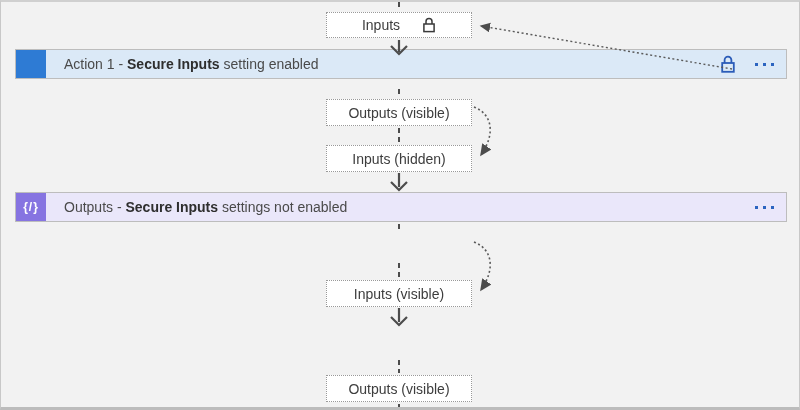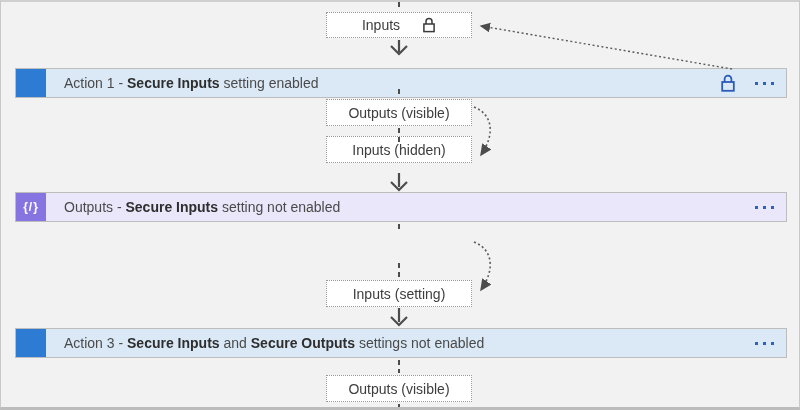--- a/index.html
+++ b/index.html
@@ -92,74 +92,63 @@
 <div class="canvas">
 
   <div class="io-box" style="top:10px; height:26px;">
     <span>Inputs</span>
     <svg width="14" height="16" viewBox="0 0 14 16">
       <path d="M4 7 V4.4 a3 3 0 0 1 6 0 V7" fill="none" stroke="#3a3a3a" stroke-width="1.5"></path>
       <rect x="1.9" y="7" width="10.2" height="7.6" fill="none" stroke="#3a3a3a" stroke-width="1.5"></rect>
     </svg>
   </div>
 
-  <div class="action-bar bar-blue" style="top:66px;">
+  <div class="action-bar bar-blue" style="top:47px;">
     <div class="bar-icon icon-blue"></div>
     <span class="bar-text"><span>Action 1 - </span><span class="bold">Secure Inputs</span><span> setting enabled</span></span>
     <div class="right-controls">
       <svg width="16" height="19" viewBox="0 0 16 19">
         <path d="M4.6 8 V5 a3.4 3.4 0 0 1 6.8 0 V8" fill="none" stroke="#2b5cb8" stroke-width="1.8"></path>
         <rect x="2.2" y="8" width="11.6" height="8.8" fill="none" stroke="#2b5cb8" stroke-width="1.8"></rect>
       </svg>
       <div class="ellipsis">
           <i></i>
           <i></i>
           <i></i>
         </div>
     </div>
   </div>
 
   <div class="io-box" style="top:97px;">
     <span>Outputs (visible)</span>
   </div>
 
-  <div class="io-box" style="top:134px;">
+  <div class="io-box" style="top:143px;">
     <span>Inputs (hidden)</span>
   </div>
 
   <div class="action-bar bar-purple" style="top:190px;">
     <div class="bar-icon icon-purple">
         <span>{/}</span>
       </div>
-    <span class="bar-text"><span>Outputs - </span><span class="bold">Secure Inputs</span><span> setting </span><span class="italic">not enabled</span></span>
+    <span class="bar-text"><span>Outputs - </span><span class="bold">Secure Inputs</span><span> settings </span><span class="italic">not enabled</span></span>
     <div class="right-controls">
       <div class="ellipsis">
           <i></i>
           <i></i>
           <i></i>
         </div>
     </div>
   </div>
 
 
   <div class="io-box" style="top:278px;">
-    <span>Inputs (setting)</span>
+    <span>Inputs (visible)</span>
   </div>
 
-  <div class="action-bar bar-blue" style="top:326px;">
-    <div class="bar-icon icon-blue"></div>
-    <span class="bar-text"><span>Action 3 - </span><span class="bold">Secure Inputs</span><span> and </span><span class="bold">Secure Outputs</span><span> settings </span><span class="italic">not enabled</span></span>
-    <div class="right-controls">
-      <div class="ellipsis">
-          <i></i>
-          <i></i>
-          <i></i>
-        </div>
-    </div>
-  </div>
 
   <div class="io-box" style="top:373px;">
     <span>Outputs (visible)</span>
   </div>
 
   <svg class="overlay" viewBox="0 0 800 410">
     <defs>
       <marker id="arr" orient="auto" markerWidth="9" markerHeight="8" refX="6.5" refY="3.5">
         <path d="M0,0 L7.5,3.5 L0,7 z" fill="#4c4c4c"></path>
       </marker>

